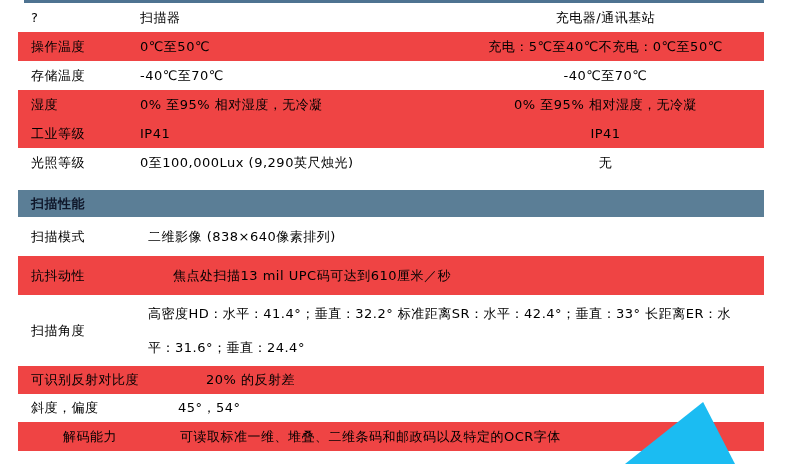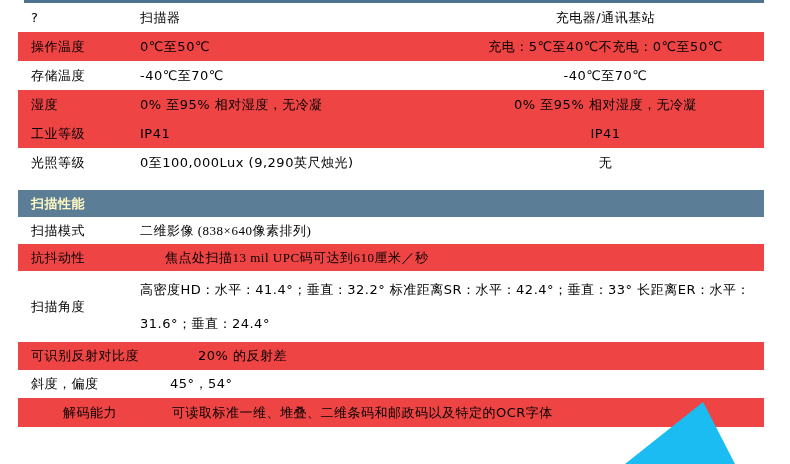--- a/index.html
+++ b/index.html
@@ -31,42 +31,42 @@
     background: #ffffff;
   }
   .row.shade { background: #ef4444; }
   .env-row { height: 29px; }
   .gap { height: 13px; background: #ffffff; }
   .section-bar {
     height: 27px;
     display: flex;
     align-items: center;
     background: #5b7e96;
-    color: #fef9c3;
+    color: #0f172a;
     font-weight: bold;
     padding-left: 13px;
     box-sizing: border-box;
   }
-  .h27 { height: 27px; font-family: Liberation Serif, serif; }
+  .h27 { height: 39px; }
   .h28 { height: 28px; gap: 30px; }
   .h29 { height: 29px; padding-left: 32px; }
   .tall { height: 71px; }
   .cell { overflow: hidden; white-space: nowrap; }
   .cell.label {
     flex: 0 0 122px;
     padding-left: 13px;
     box-sizing: border-box;
   }
   .cell.scanner {
     flex: 0 0 315px;
     padding-right: 8px;
     box-sizing: border-box;
   }
   .cell.charger { flex: 1; padding-right: 8px; box-sizing: border-box; text-align: center; }
-  .cell.value   { flex: 1; padding-right: 10px; box-sizing: border-box; }
+  .cell.value   { flex: 1; padding-right: 10px; box-sizing: border-box; margin-left: 8px; }
   .cell.wrap { white-space: normal; line-height: 34px; }
   .cell.indent-sm { padding-left: 25px; }
   .cell.indent-md { padding-left: 28px; }
   .corner-triangle {
     position: absolute;
     left: 625px; top: 402px;
     width: 110px; height: 62px;
     background: #1bbcf2;
     clip-path: polygon(71% 0%, 100% 100%, 0% 100%);
   }

